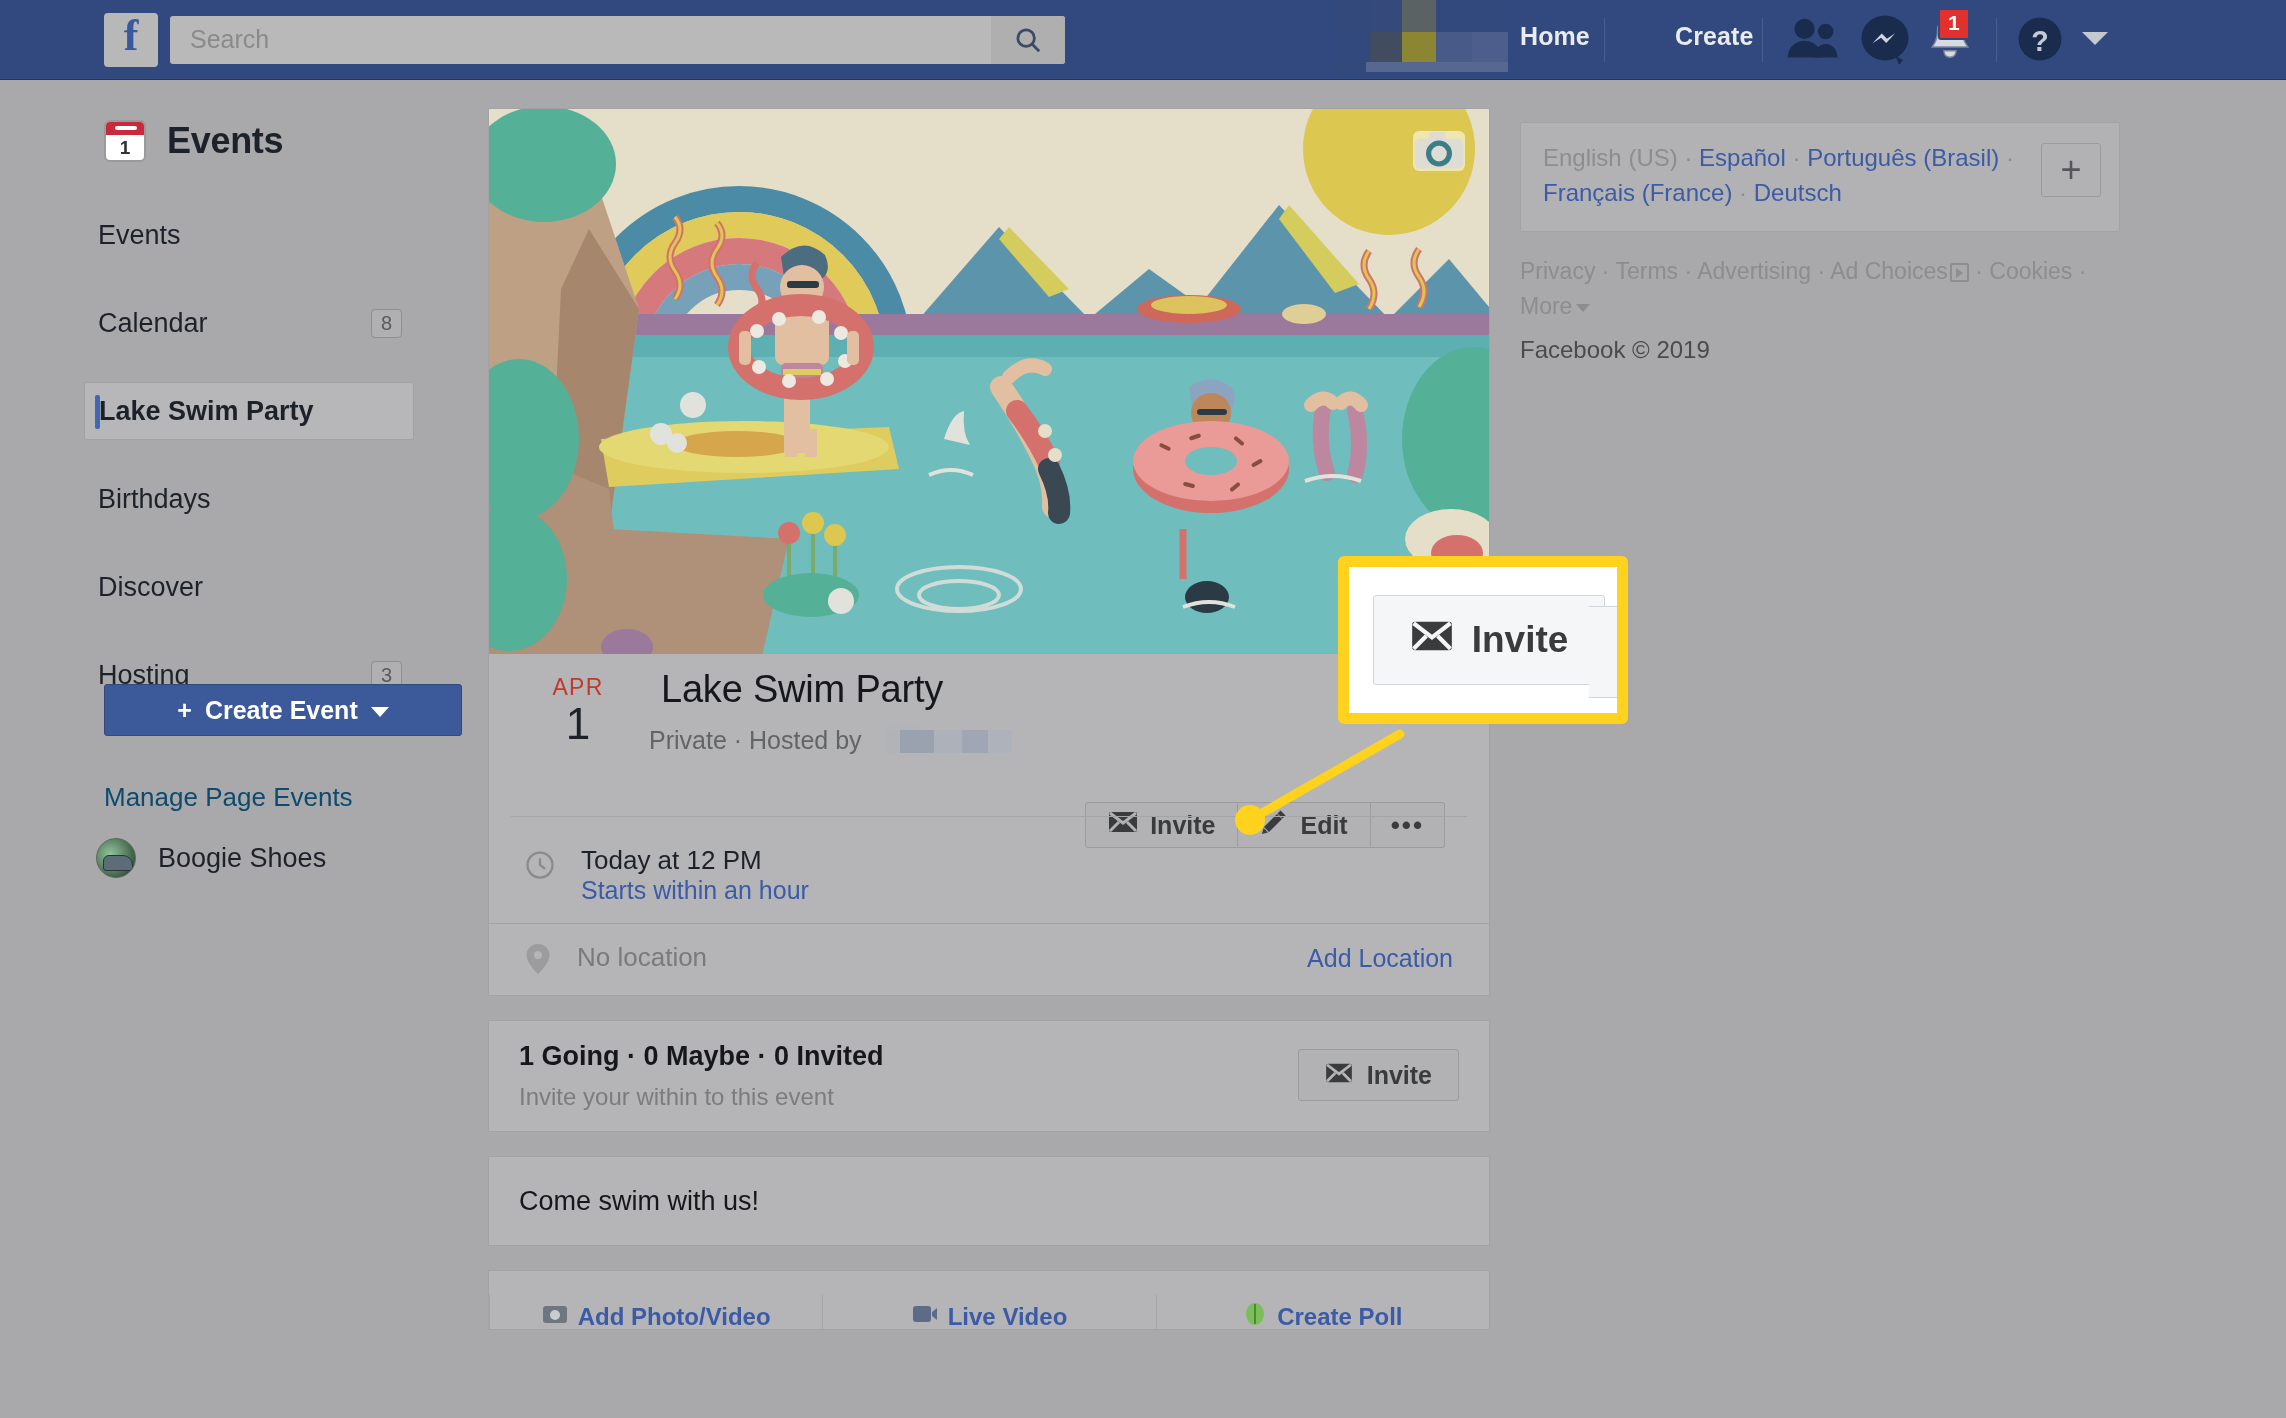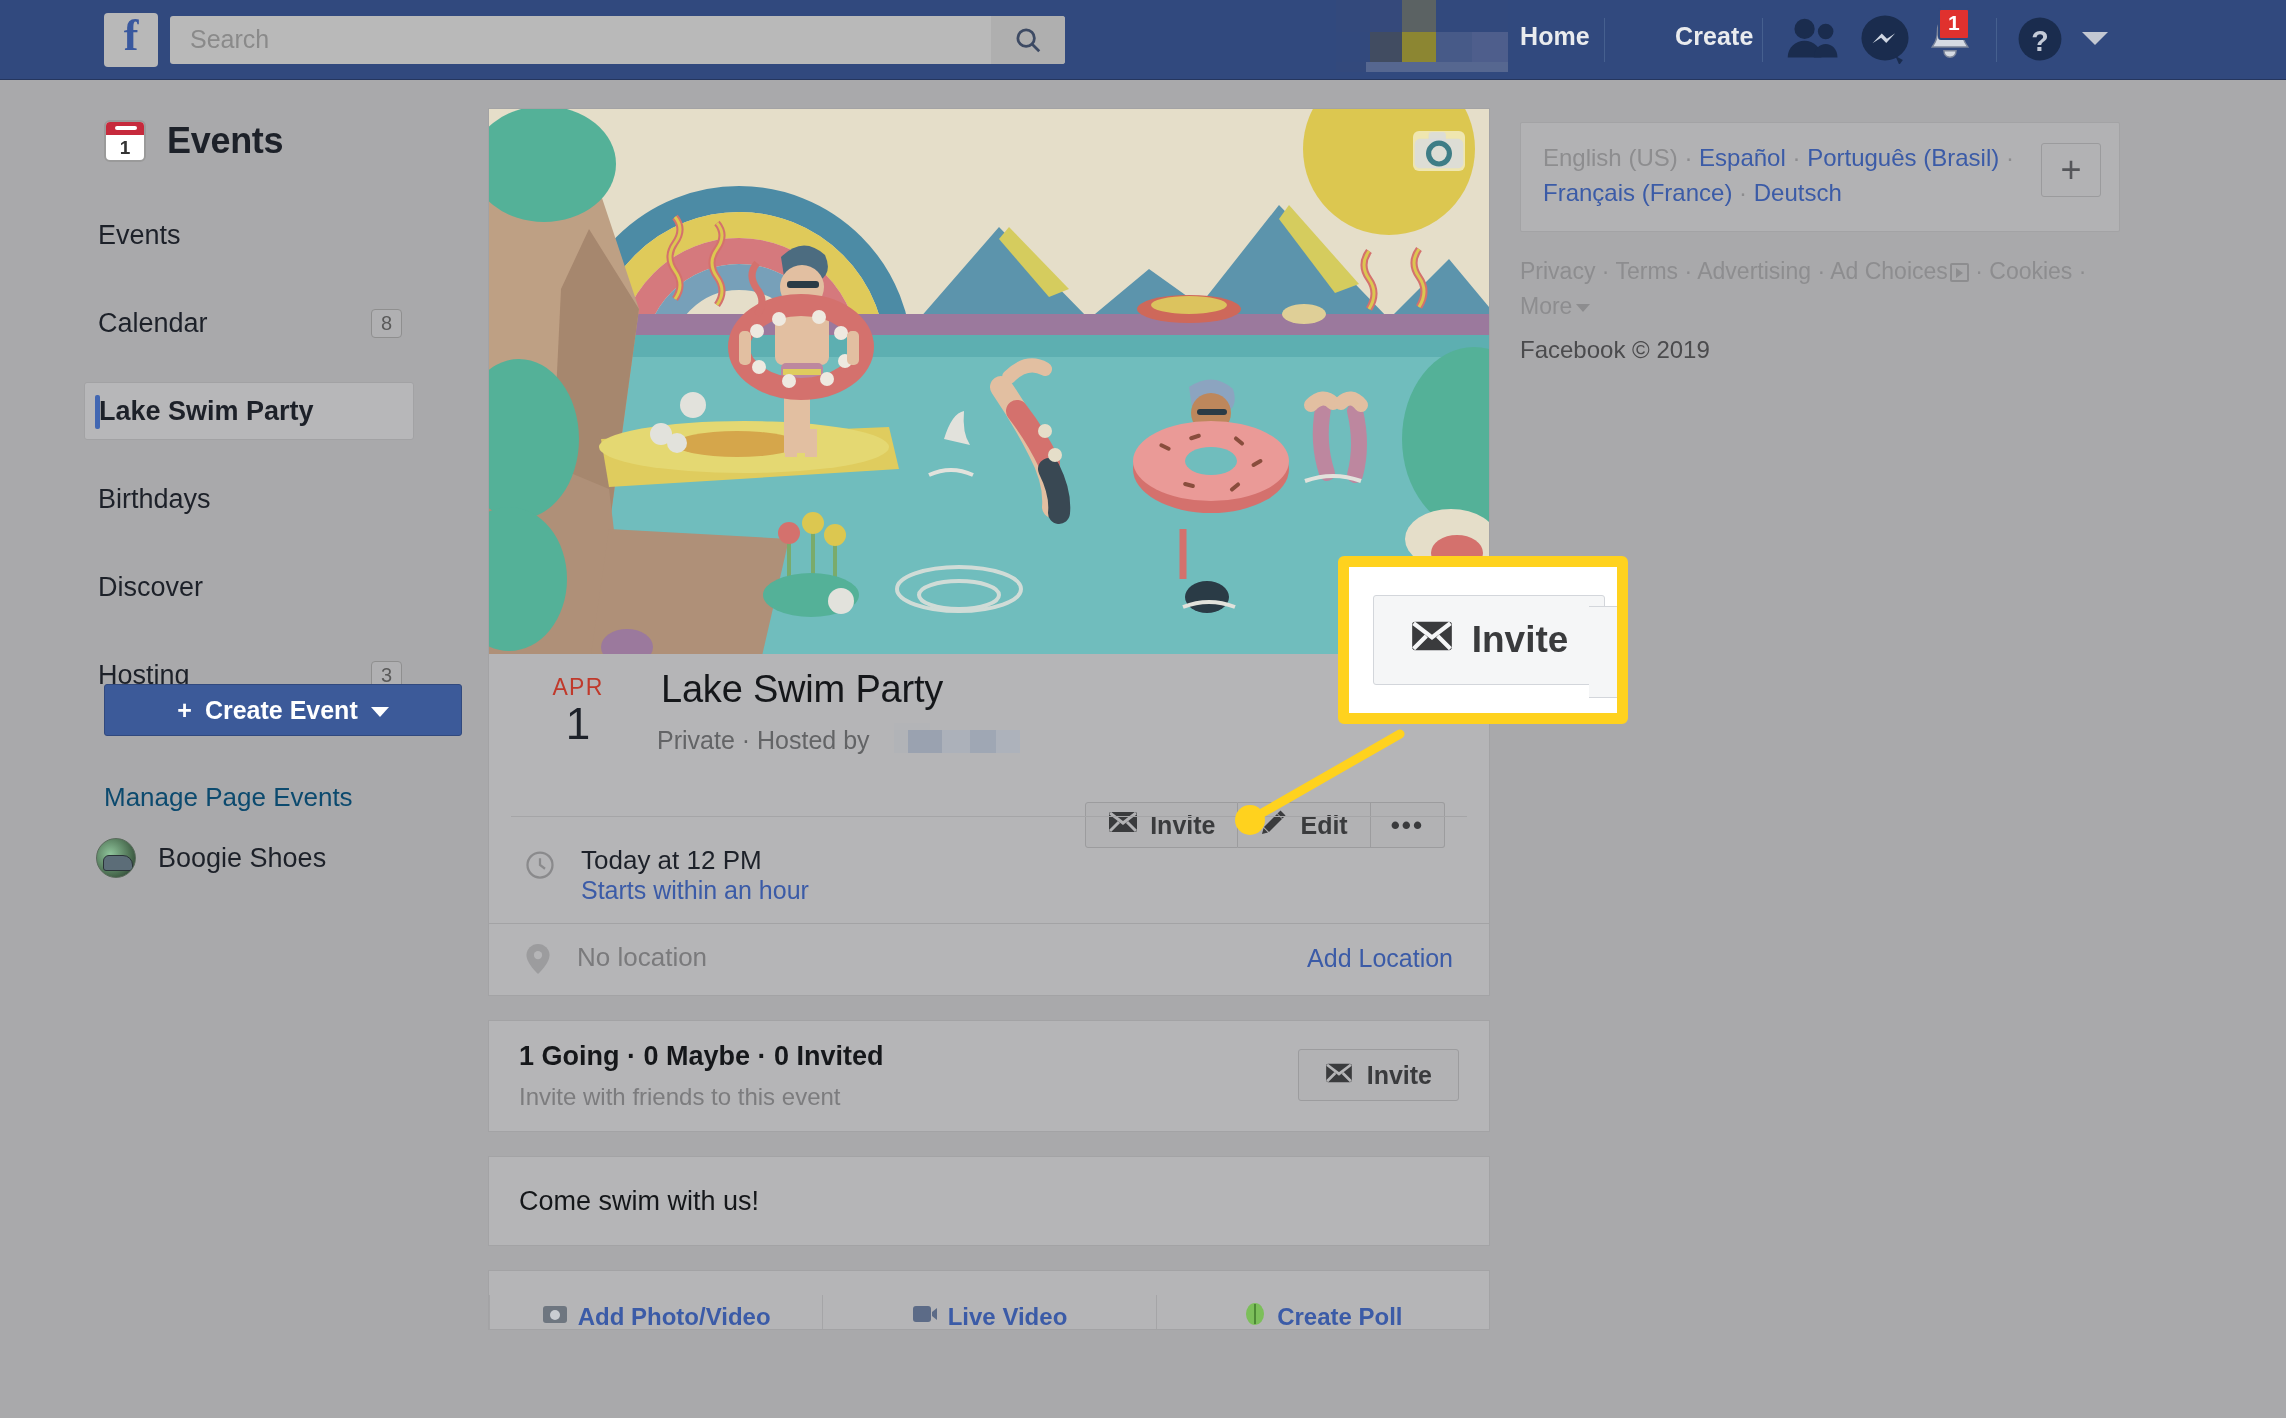--- a/index.html
+++ b/index.html
@@ -141,21 +141,21 @@
   #event-head{
     width:1002px; background:#B5B5B7; border:1px solid #a3a3a5; border-top:none;
     position:relative; padding:18px 36px 0 36px; height:270px;
   }
   #date-box{ position:absolute; left:44px; top:20px; width:90px; text-align:center; }
   #date-mon{ font-size:23px; color:#C0392B; letter-spacing:1.2px; font-weight:normal; }
   #date-day{ font-size:44px; color:#1d2129; line-height:1.05; }
   #ev-title{
     position:absolute; left:172px; top:14px; font-size:38px; color:#15171A; letter-spacing:-.2px;
   }
-  #ev-sub{ position:absolute; left:168px; top:72px; font-size:25px; color:#636466; display:flex; align-items:center; gap:14px; }
+  #ev-sub{ position:absolute; left:160px; top:72px; font-size:25px; color:#636466; display:flex; align-items:center; gap:14px; }
   #host-blur{ display:inline-block; width:126px; height:24px; margin-left:10px; position:relative; }
   #host-blur i{ position:absolute; display:block; }
 
   #btn-row{ position:absolute; right:44px; top:148px; display:flex; }
   .pbtn{
     height:46px; background:#B2B2B4; border:1px solid #9c9c9e;
     display:flex;align-items:center;justify-content:center;gap:12px;
     font-size:25px; font-weight:bold; color:#3a3b3d; cursor:pointer; padding:0 22px;
   }
   .pbtn:not(:first-child){ border-left:none; }
@@ -614,21 +614,21 @@
           <circle cx="10" cy="9.6" r="3.6" fill="#B5B5B7"></circle>
         </svg>
       </span>
       <span class="info-muted">No location</span>
     </div>
     <div id="add-location">Add Location</div>
   </div>
 
   <div id="rsvp-card">
     <div id="rsvp-title">1 Going · 0 Maybe · 0 Invited</div>
-    <div id="rsvp-sub">Invite with friends to this event</div>
+    <div id="rsvp-sub">Invite your within to this event</div>
     <div id="rsvp-invite">
       <span>
         <svg width="28" height="22" viewBox="0 0 30 24">
           <rect x="1" y="2" width="28" height="20" rx="2" fill="#3a3b3d"></rect>
           <path d="M2 3 L15 13 L28 3" fill="none" stroke="#B5B5B7" stroke-width="3"></path>
           <path d="M2 21 L11 12 M28 21 L19 12" stroke="#B5B5B7" stroke-width="3" fill="none"></path>
         </svg>
       </span>
       <span>Invite</span>
     </div>

